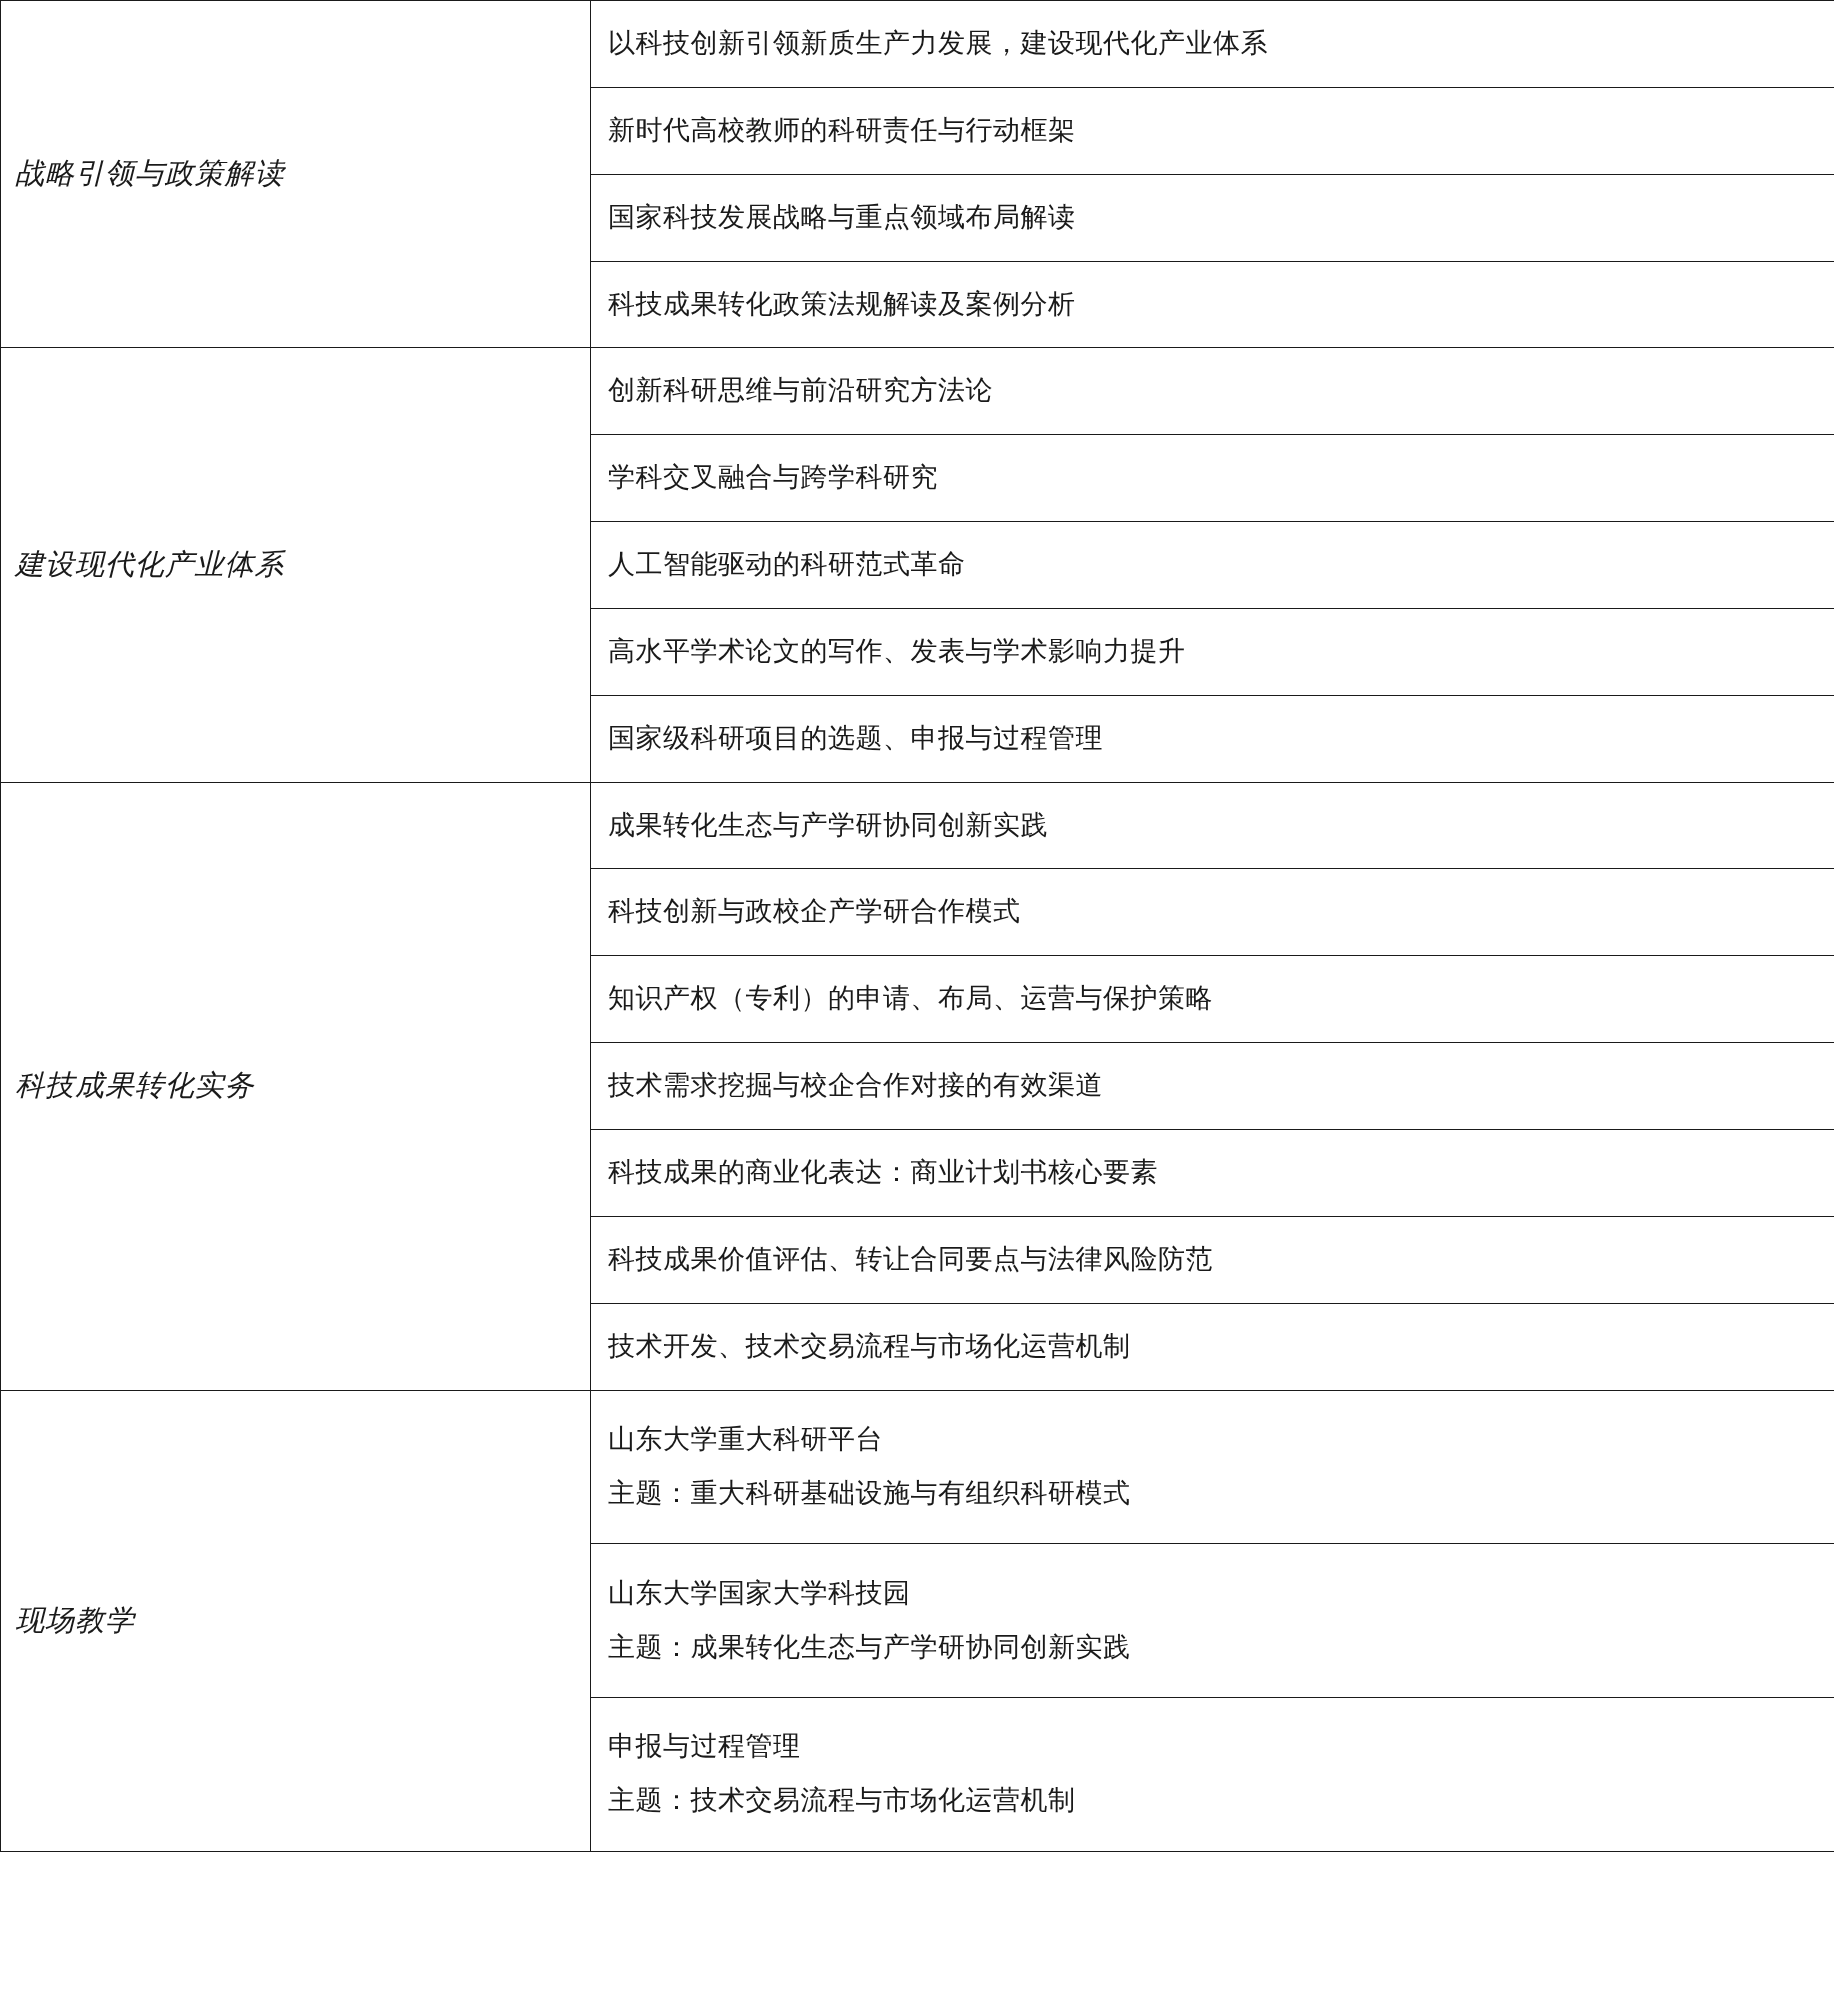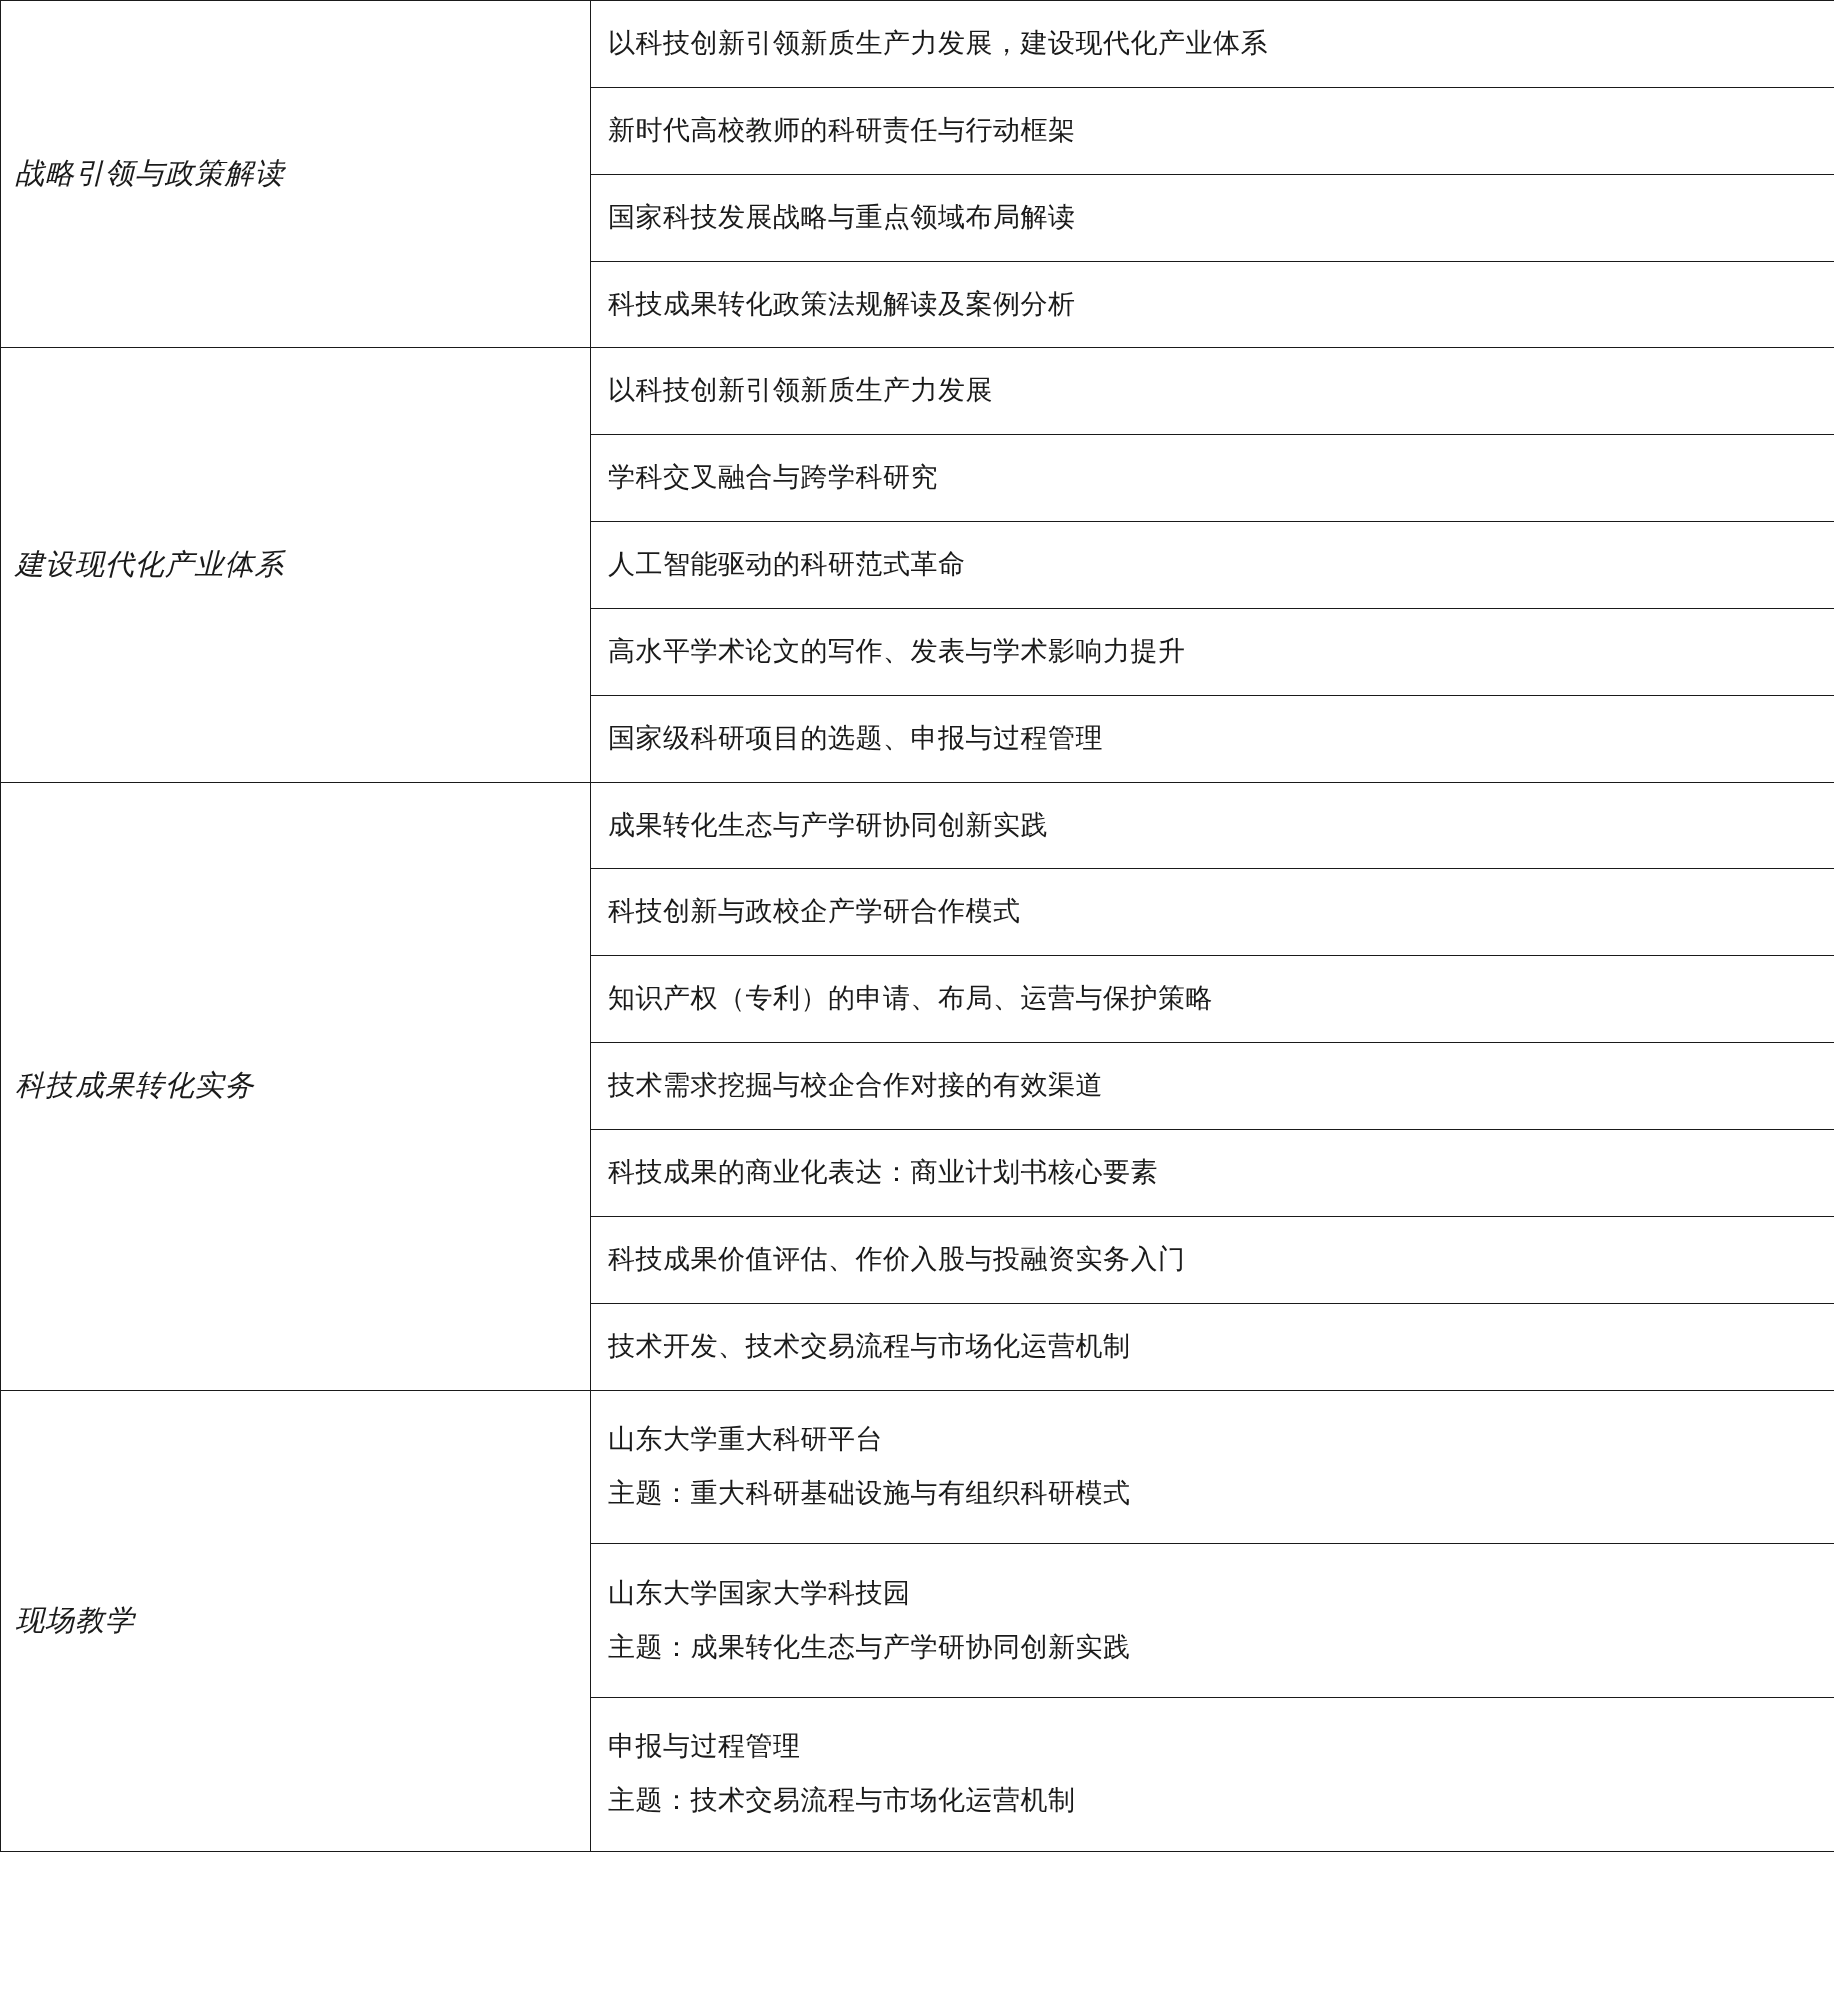--- a/index.html
+++ b/index.html
@@ -84,21 +84,21 @@
           </td>
         </tr>
         <tr class="r-single">
           <td class="topic">
             <span class="line">科技成果转化政策法规解读及案例分析</span>
           </td>
         </tr>
         <tr class="r-single">
           <td class="cat" rowspan="5">建设现代化产业体系</td>
           <td class="topic">
-            <span class="line">以科技创新引领新质生产力发展</span>
+            <span class="line">创新科研思维与前沿研究方法论</span>
           </td>
         </tr>
         <tr class="r-single">
           <td class="topic">
             <span class="line">学科交叉融合与跨学科研究</span>
           </td>
         </tr>
         <tr class="r-single">
           <td class="topic">
             <span class="line">人工智能驱动的科研范式革命</span>
@@ -135,21 +135,21 @@
             <span class="line">技术需求挖掘与校企合作对接的有效渠道</span>
           </td>
         </tr>
         <tr class="r-single">
           <td class="topic">
             <span class="line">科技成果的商业化表达：商业计划书核心要素</span>
           </td>
         </tr>
         <tr class="r-single">
           <td class="topic">
-            <span class="line">科技成果价值评估、作价入股与投融资实务入门</span>
+            <span class="line">科技成果价值评估、转让合同要点与法律风险防范</span>
           </td>
         </tr>
         <tr class="r-single">
           <td class="topic">
             <span class="line">技术开发、技术交易流程与市场化运营机制</span>
           </td>
         </tr>
         <tr class="r-double">
           <td class="cat" rowspan="3">现场教学</td>
           <td class="topic">

